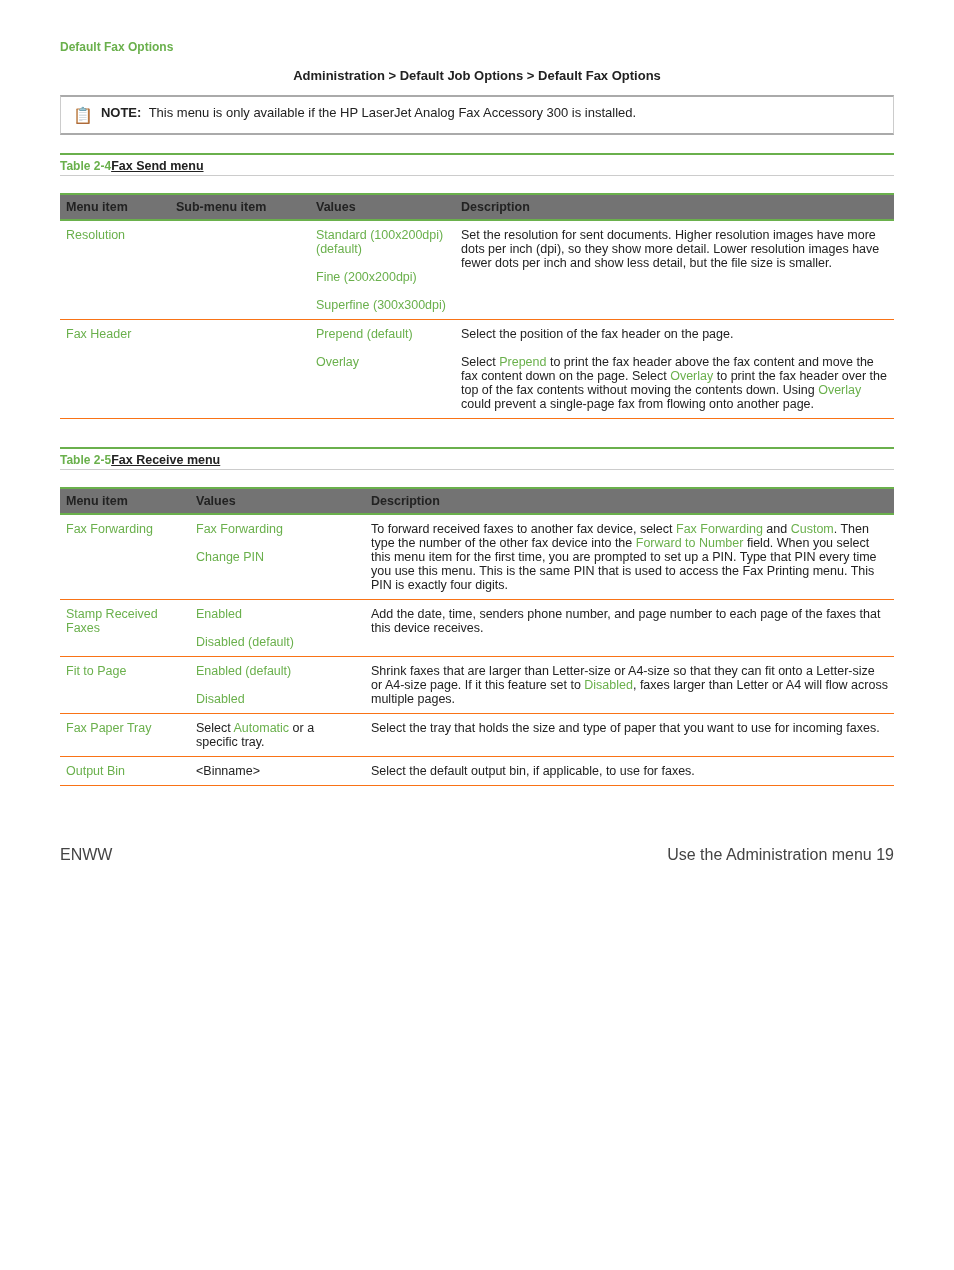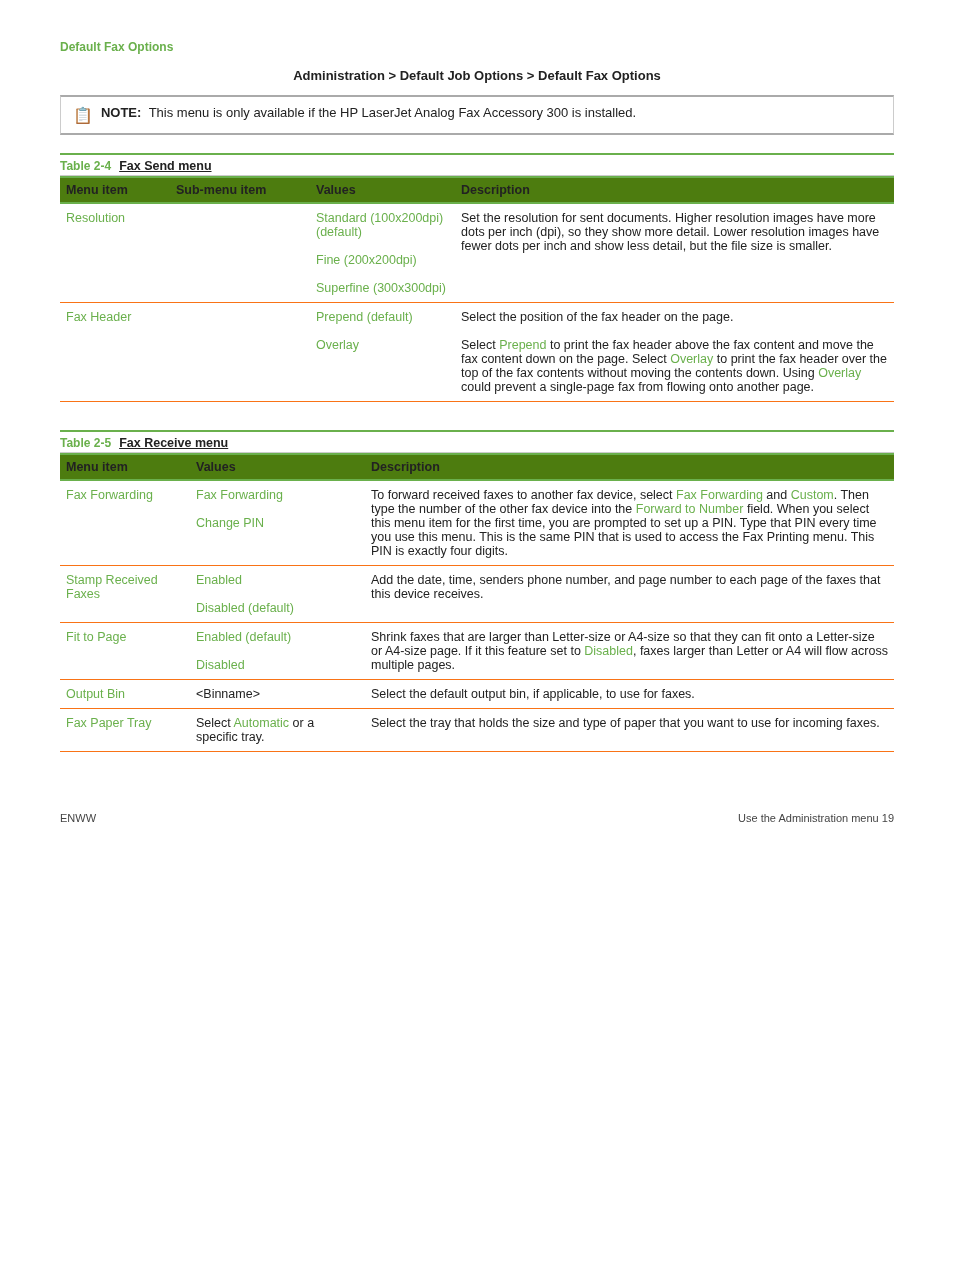--- a/index.html
+++ b/index.html
@@ -56,21 +56,21 @@
       font-size: 12.5px;
     }
     thead tr {
       border-top: 2px solid #6ab04c;
       border-bottom: 2px solid #6ab04c;
     }
     thead th {
       font-weight: bold;
       padding: 5px 6px;
       text-align: left;
-      background: #4d7c0f;
+      background: #737373;
     }
     tbody tr {
       border-bottom: 1px solid #f97316;
       vertical-align: top;
     }
     tbody td {
       padding: 7px 6px;
       vertical-align: top;
     }
     .col-menu { width: 110px; }
@@ -78,31 +78,31 @@
     .col-values { width: 145px; }
     .col-desc { }
     .col-menu2 { width: 130px; }
     .col-values2 { width: 175px; }
     .col-desc2 { }
     .link-green { color: #6ab04c; }
     .footer-area {
       display: flex;
       justify-content: space-between;
       margin-top: 60px;
-      font-size: 11px;
+      font-size: 16px;
       color: #444;
     }
     .section-title-row {
       display: flex;
       align-items: baseline;
-      gap: 8px;
+      gap: 0;
       border-top: 2px solid #6ab04c;
       border-bottom: 1px solid #ccc;
       padding: 4px 0 2px 0;
-      margin-bottom: 0;
+      margin-bottom: 17px;
     }
     .section-table-name {
       font-weight: bold;
       font-size: 12.5px;
       text-decoration: underline;
     }
   </style>
 </head>
 <body>
 
@@ -201,32 +201,32 @@
         <td>
           <span class="link-green">Enabled (default)</span><br><br>
           <span class="link-green">Disabled</span>
         </td>
         <td>
           Shrink faxes that are larger than Letter-size or A4-size so that they can fit onto a Letter-size or A4-size page. If it this feature set to <span class="link-green">Disabled</span>, faxes larger than Letter or A4 will flow across multiple pages.
         </td>
       </tr>
 
       <tr>
+        <td><span class="link-green">Fax Paper Tray</span></td>
+        <td>
+          Select <span class="link-green">Automatic</span> or a specific tray.
+        </td>
+        <td>Select the tray that holds the size and type of paper that you want to use for incoming faxes.</td>
+      </tr>
+
+      <tr>
         <td><span class="link-green">Output Bin</span></td>
         <td>&lt;Binname&gt;</td>
         <td>Select the default output bin, if applicable, to use for faxes.</td>
       </tr>
-
-      <tr>
-        <td><span class="link-green">Fax Paper Tray</span></td>
-        <td>
-          Select <span class="link-green">Automatic</span> or a specific tray.
-        </td>
-        <td>Select the tray that holds the size and type of paper that you want to use for incoming faxes.</td>
-      </tr>
     </tbody>
   </table>
 </div>
 
 <div class="footer-area">
   <span>ENWW</span>
   <span>Use the Administration menu   19</span>
 </div>
 
 </body></html>

